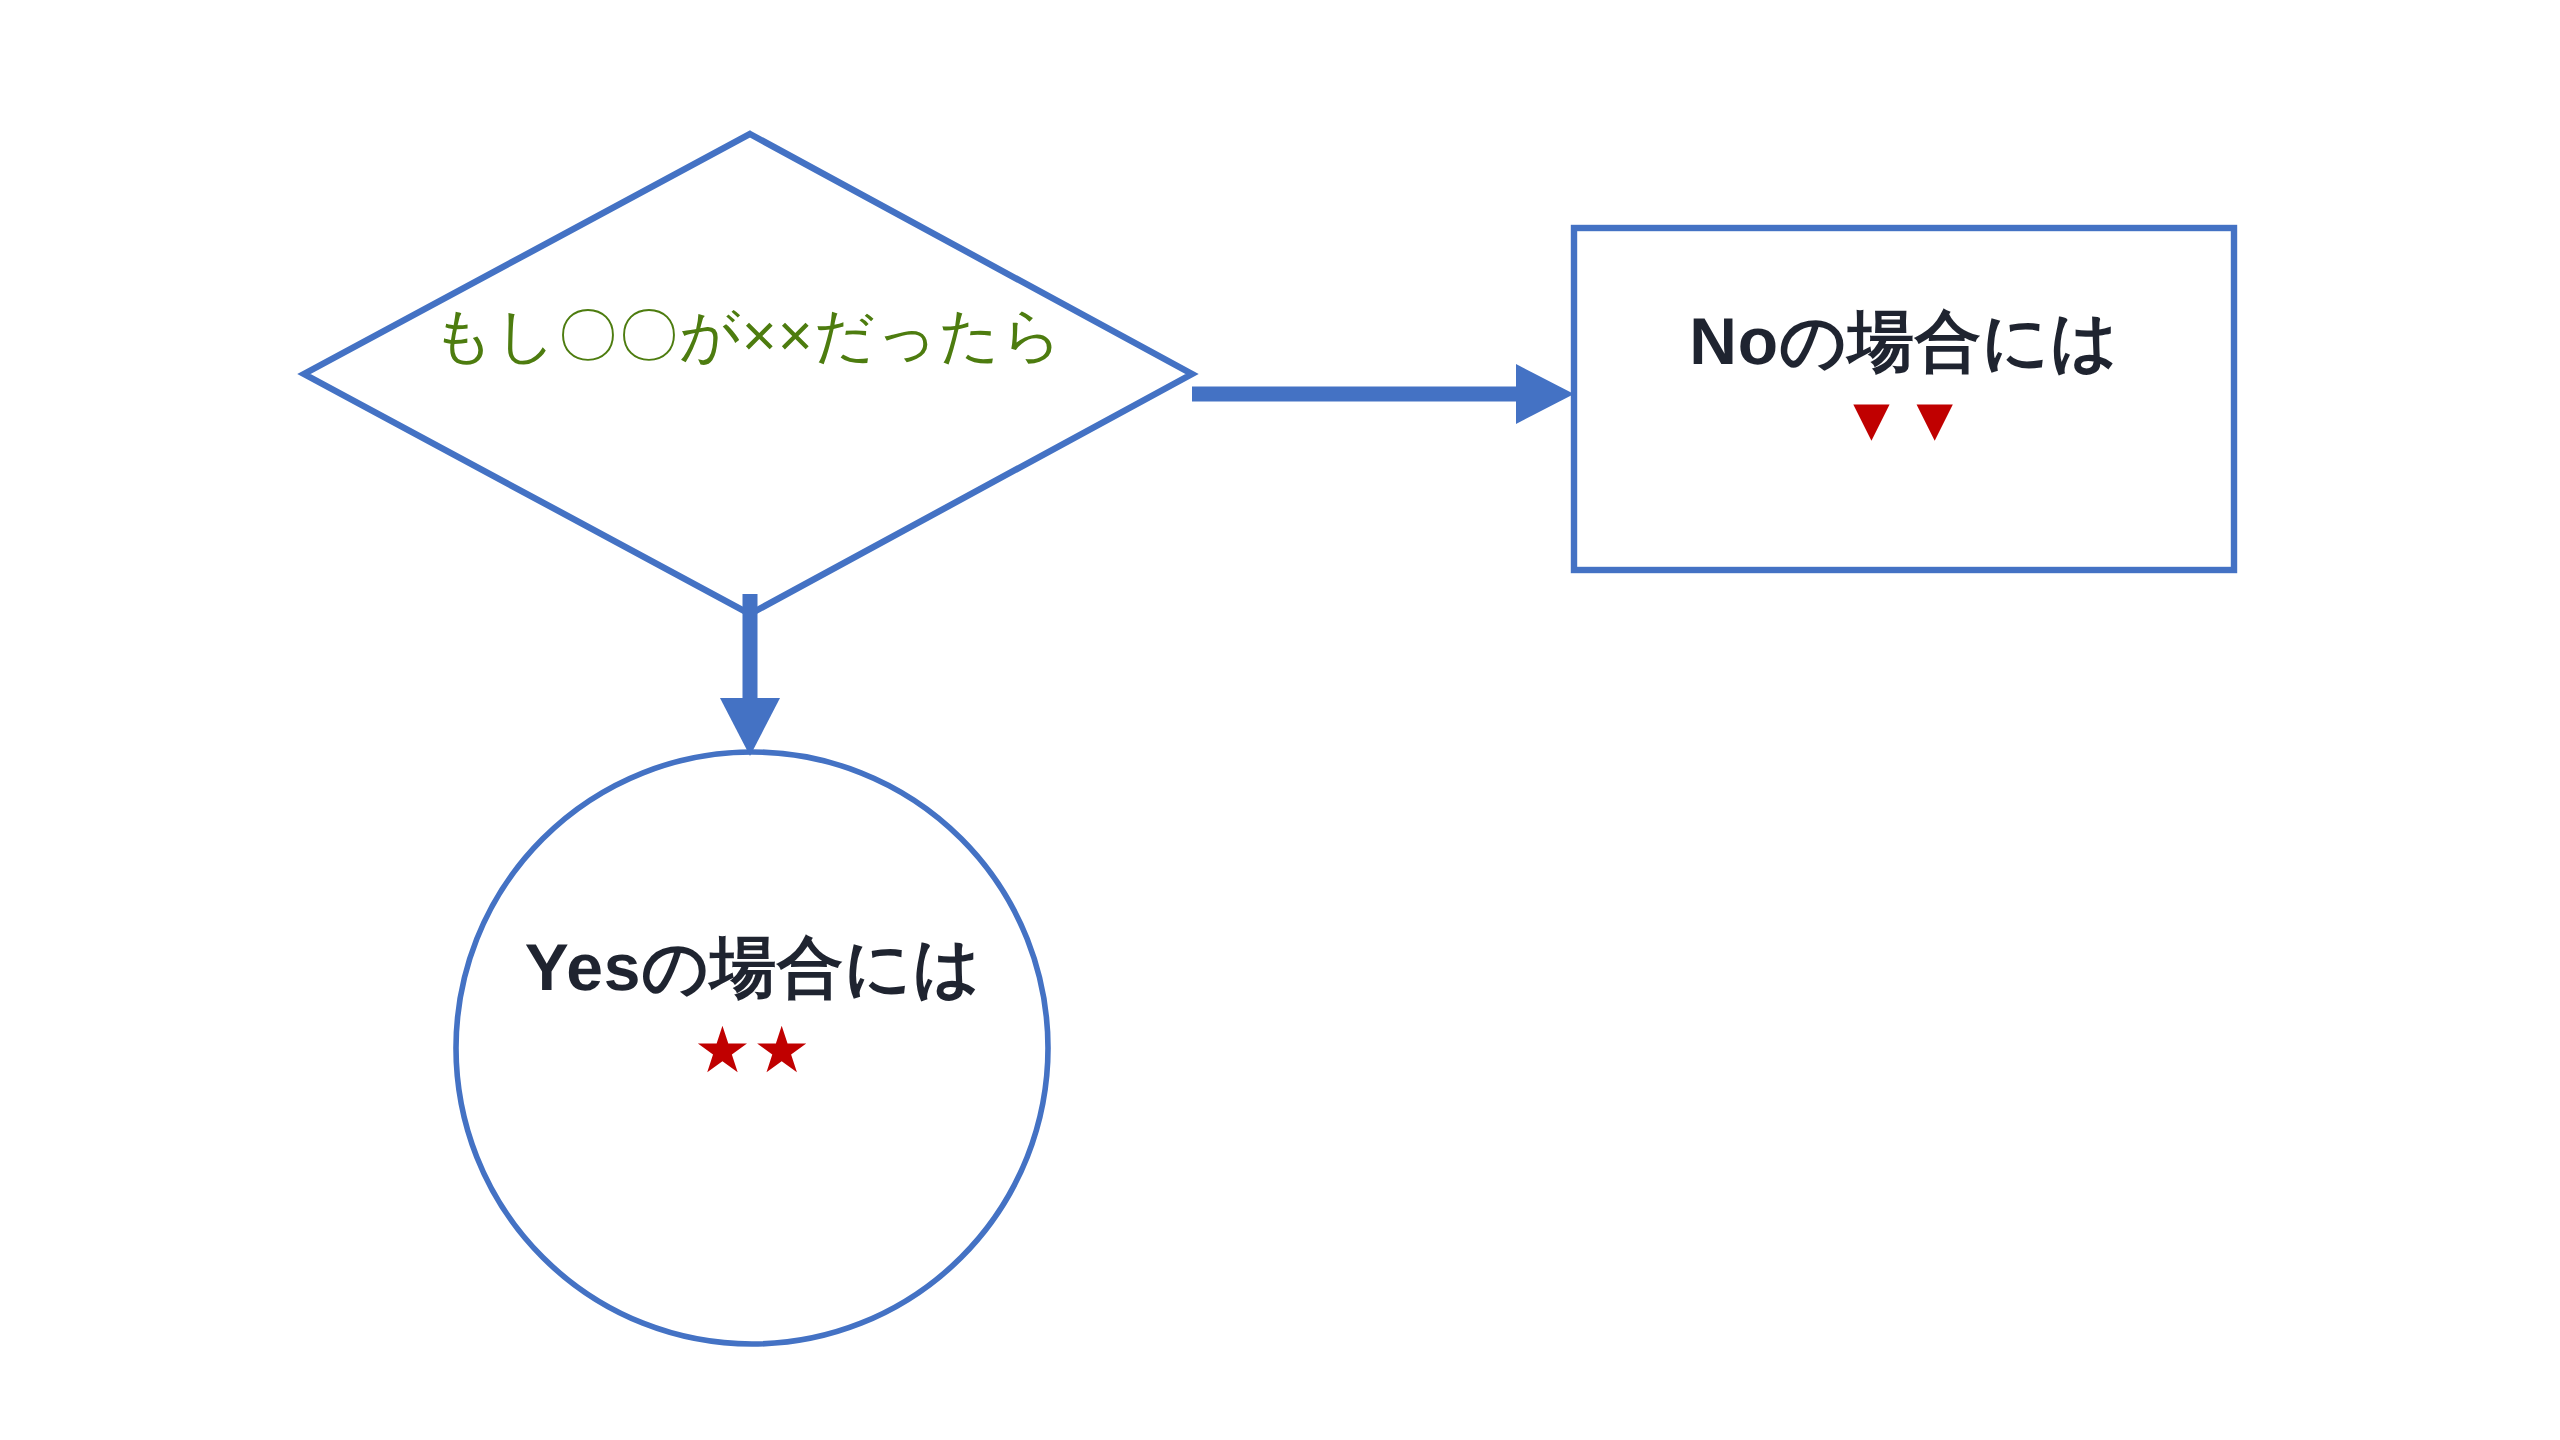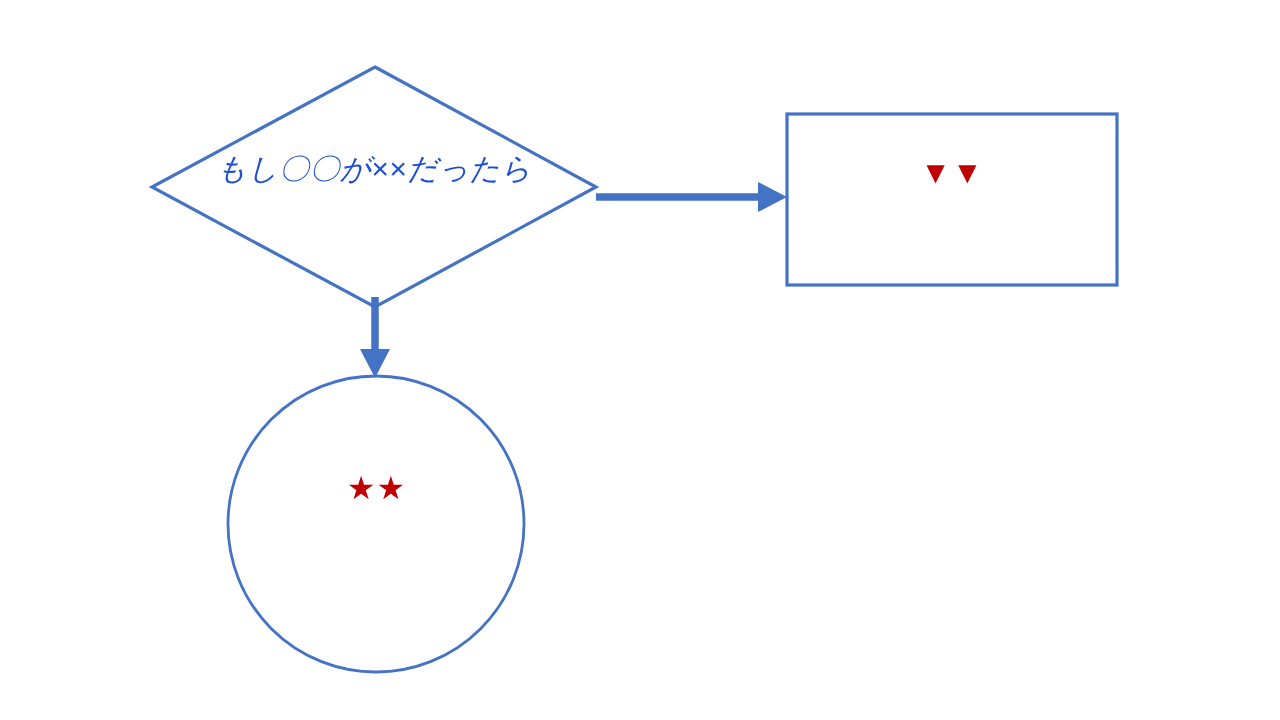--- a/index.html
+++ b/index.html
@@ -42,23 +42,22 @@
     white-space: nowrap;
   }
   #decision-text {
     left: 152px;
     top: 152px;
     width: 444px;
   }
   #decision-text .line-primary {
     display: block;
     font-size: 30px;
-    color: #1d4ed8;
+    color: #4d7c0f;
     letter-spacing: 0.5px;
-    font-style: italic;
   }
   #decision-text .line-accent {
     display: block;
     font-size: 31px;
     font-weight: bold;
     color: #c00000;
     letter-spacing: 1px;
     margin-top: 1px;
   }
 
@@ -130,21 +129,23 @@
     </g>
   </svg>
 
   <div class="text-layer">
 
     <div class="node-text" id="decision-text">
       <span class="line-primary">もし〇〇が××だったら</span>
     </div>
 
     <div class="node-text" id="no-box-text">
+      <span class="line-primary">Noの場合には</span>
       <span class="glyph-row">▼▼</span>
     </div>
 
     <div class="node-text" id="yes-circle-text">
+      <span class="line-primary">Yesの場合には</span>
       <span class="glyph-row">★★</span>
     </div>
 
   </div>
 </div>
 
 </body></html>

